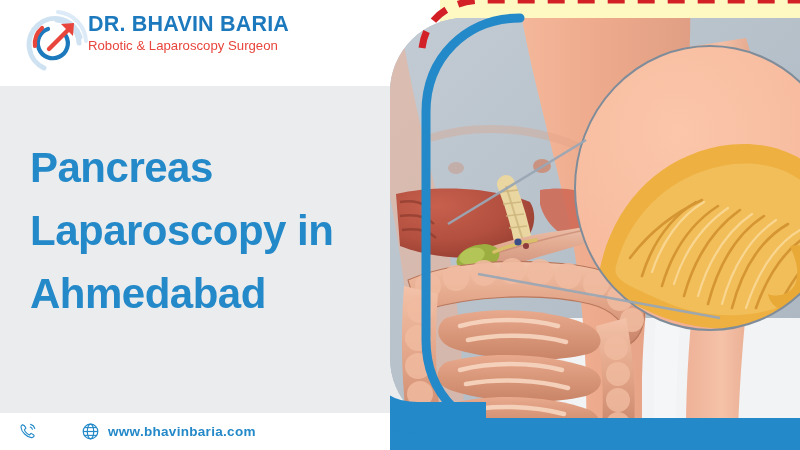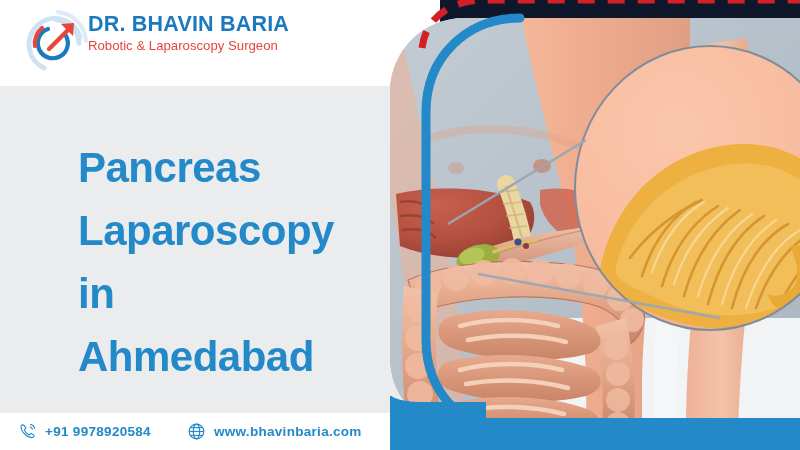--- a/index.html
+++ b/index.html
@@ -8,21 +8,21 @@
     background: #ffffff;
   }
   body {
     font-family: "Liberation Sans", sans-serif;
   }
   .canvas {
     position: relative;
     width: 800px;
     height: 450px;
     overflow: hidden;
-    background: #0f172a;
+    background: #fef9c3;
   }
 
   
   .band-grey {
     position: absolute;
     left: 0; top: 86px;
     width: 440px; height: 327px;
     background: #ebecee;
   }
 
@@ -64,21 +64,21 @@
   .headline {
     position: absolute;
     left: 30px; top: 136px;
     width: 340px;
     color: #2389c8;
     font-size: 42px;
     font-weight: bold;
     line-height: 63px;
     letter-spacing: -0.5px;
   }
-  .headline .ln { display: block; margin-left: 48px; }
+  .headline .ln { display: block; }
 
   
   .footer {
     position: absolute;
     left: 0; top: 413px;
     width: 440px; height: 37px;
     background: #ffffff;
     display: flex;
     align-items: center;
   }
@@ -188,21 +188,20 @@
   <div class="footer">
 
     <a class="contact phone" href="#" style="text-decoration:none">
       <span class="ic">
         <svg viewBox="0 0 19 19" width="19" height="19">
           <path d="M4.4 2.6c-.8.5-1.5 1.5-1.4 2.6.2 2.4 1.8 5 3.6 6.8 1.8 1.8 4.4 3.4 6.8 3.6 1.1.1 2.1-.6 2.6-1.4.3-.5.1-.9-.3-1.2l-2-1.4c-.4-.3-.9-.2-1.2.2l-.6.8c-.2.3-.5.3-.8.2-1-.5-1.9-1.1-2.7-1.9-.8-.8-1.4-1.7-1.9-2.7-.1-.3-.1-.6.2-.8l.8-.6c.4-.3.5-.8.2-1.2L6.3 3.6c-.3-.4-.8-.6-1.2-.3z" fill="none" stroke="#2389c8" stroke-width="1.1"></path>
           <path d="M12.6 2.4a6.2 6.2 0 0 1 4.2 4.1" fill="none" stroke="#2389c8" stroke-width="1.1" stroke-linecap="round"></path>
           <path d="M12.2 5.1a3.6 3.6 0 0 1 2.2 2.2" fill="none" stroke="#2389c8" stroke-width="1.1" stroke-linecap="round"></path>
         </svg>
       </span>
-      <span>+91 9978920584</span>
     </a>
 
     <a class="contact web" href="#" style="text-decoration:none">
       <span class="ic">
         <svg viewBox="0 0 19 19" width="19" height="19">
           <circle cx="9.5" cy="9.5" r="7.3" fill="none" stroke="#2389c8" stroke-width="1.2"></circle>
           <ellipse cx="9.5" cy="9.5" rx="3.2" ry="7.3" fill="none" stroke="#2389c8" stroke-width="1.2"></ellipse>
           <line x1="2.2" y1="9.5" x2="16.8" y2="9.5" stroke="#2389c8" stroke-width="1.2"></line>
           <line x1="3.6" y1="5.6" x2="15.4" y2="5.6" stroke="#2389c8" stroke-width="1.1"></line>
           <line x1="3.6" y1="13.4" x2="15.4" y2="13.4" stroke="#2389c8" stroke-width="1.1"></line>

